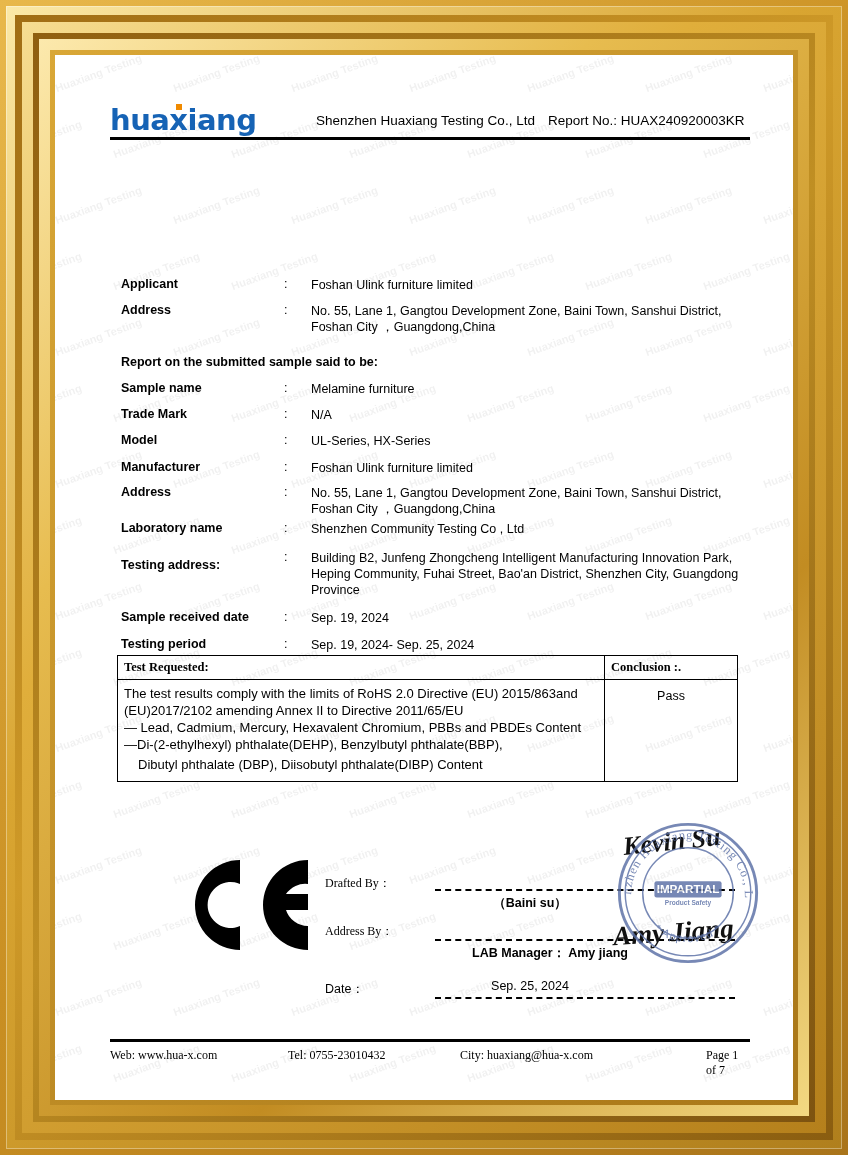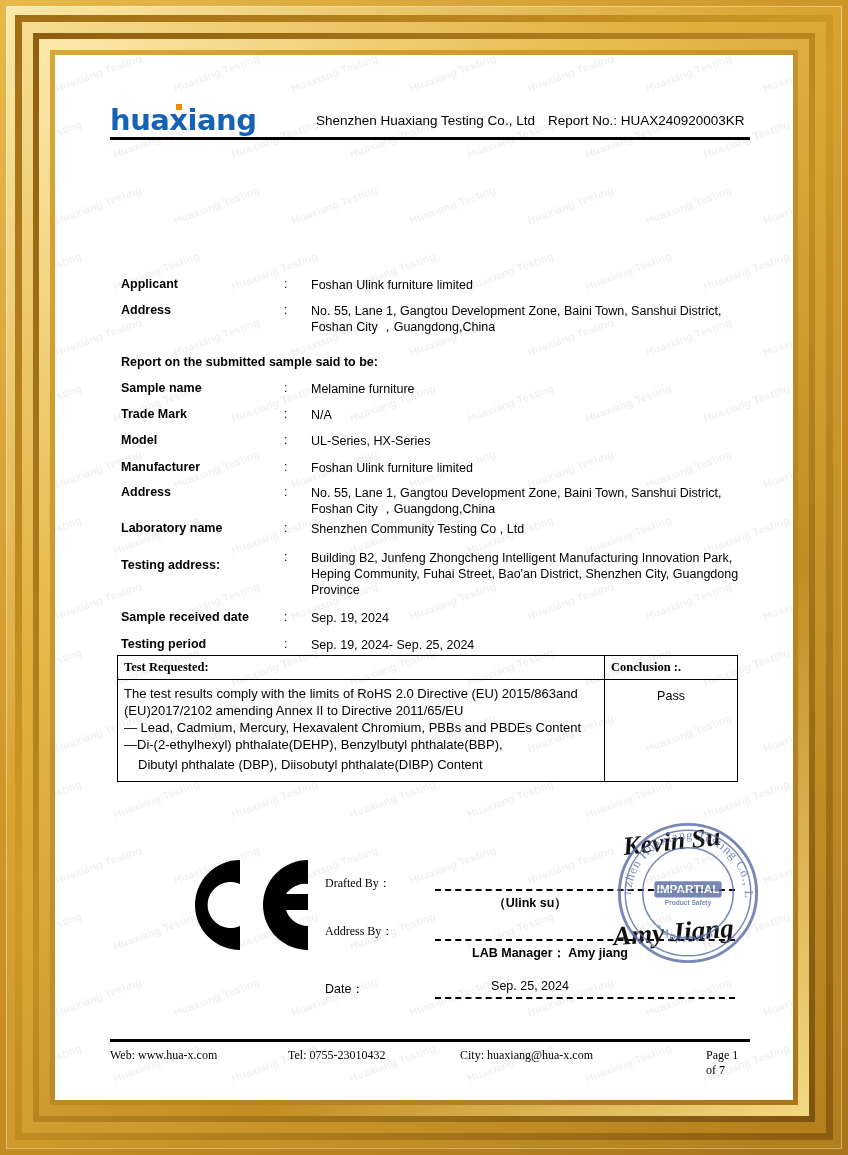--- a/index.html
+++ b/index.html
@@ -312,21 +312,21 @@
     <div id="ce">
       <svg width="150" height="110" viewBox="0 0 150 110">
         <path d="M60 10 A45 45 0 1 0 60 100 L60 76 A23 23 0 1 1 60 34 Z" fill="#000"></path>
         <path d="M150 10 A45 45 0 1 0 150 100 L150 76 A23 23 0 0 1 128 60 L150 60 L150 44 L128 44 A23 23 0 0 1 150 34 Z" fill="#000" transform="translate(-22,0)"></path>
       </svg>
     </div>
 
     <div id="sign">
       <span class="sg-lbl" style="left:0;top:40px">Drafted By：</span>
       <span class="sg-dash" style="left:110px;top:54px;width:300px"></span>
-      <span class="sg-val" style="left:110px;top:60px;width:190px">（Ulink su）</span>
+      <span class="sg-val" style="left:110px;top:60px;width:190px">（Baini su）</span>
 
       <span class="sg-lbl" style="left:0;top:88px">Address By：</span>
       <span class="sg-dash" style="left:110px;top:104px;width:300px"></span>
       <span class="sg-val" style="left:110px;top:110px;width:230px">LAB Manager： Amy jiang</span>
 
       <span class="sg-lbl" id="date-lbl" style="left:0;top:146px">Date：</span>
       <span class="sg-dash" style="left:110px;top:162px;width:300px"></span>
       <span class="sg-val" style="left:110px;top:144px;width:190px;font-weight:normal">Sep. 25, 2024</span>
 
       <span class="sig" style="left:298px;top:-8px;font-size:26px;transform:rotate(-6deg)">Kevin Su</span>

